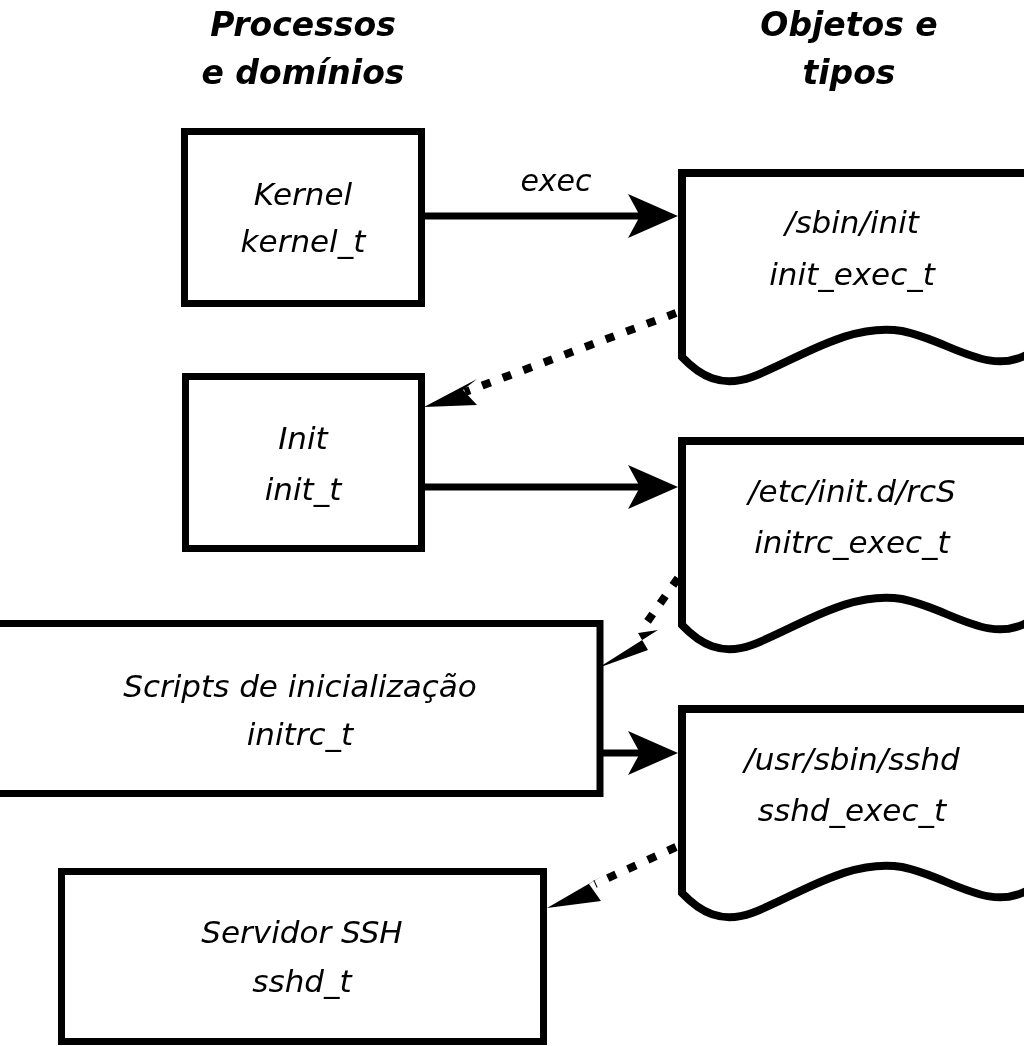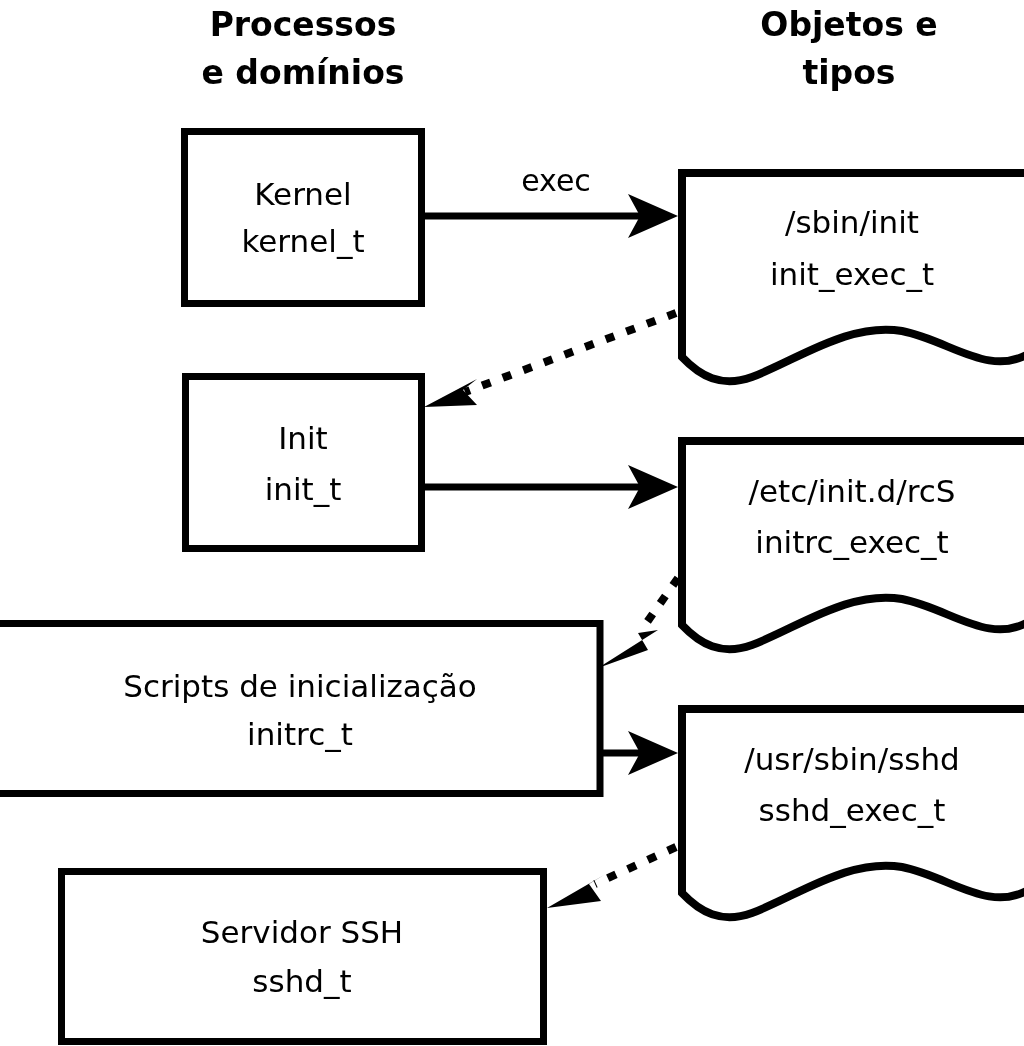--- a/index.html
+++ b/index.html
@@ -10,20 +10,21 @@
   body {
     width: 1024px;
     height: 1046px;
     font-family: "DejaVu Sans", sans-serif;
     overflow: hidden;
   }
   #diagram-root {
     position: relative;
     width: 844px;
     height: 1046px;
+    font-style: italic;
   }
   svg#diagram-svg {
     display: block;
     width: 1024px;
     height: 1046px;
   }
   .col-title {
     font-family: "DejaVu Sans", sans-serif;
     font-weight: bold;
     font-size: 33px;

